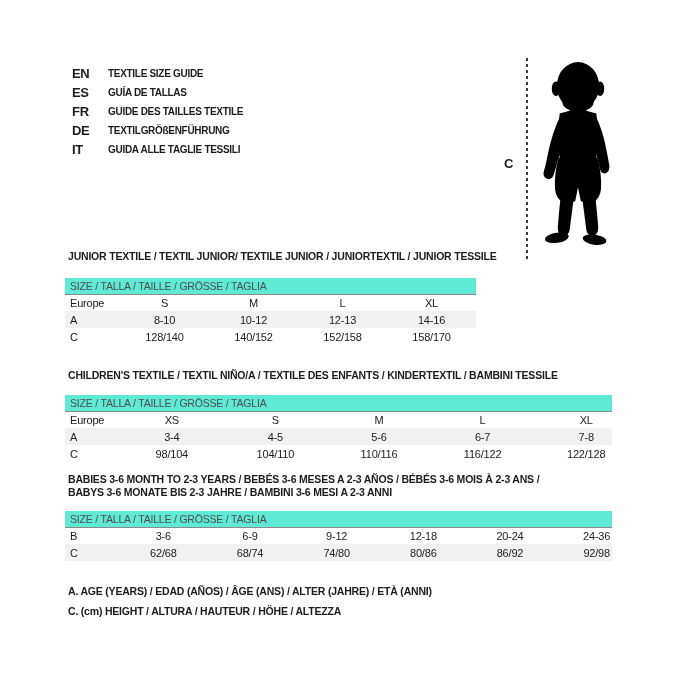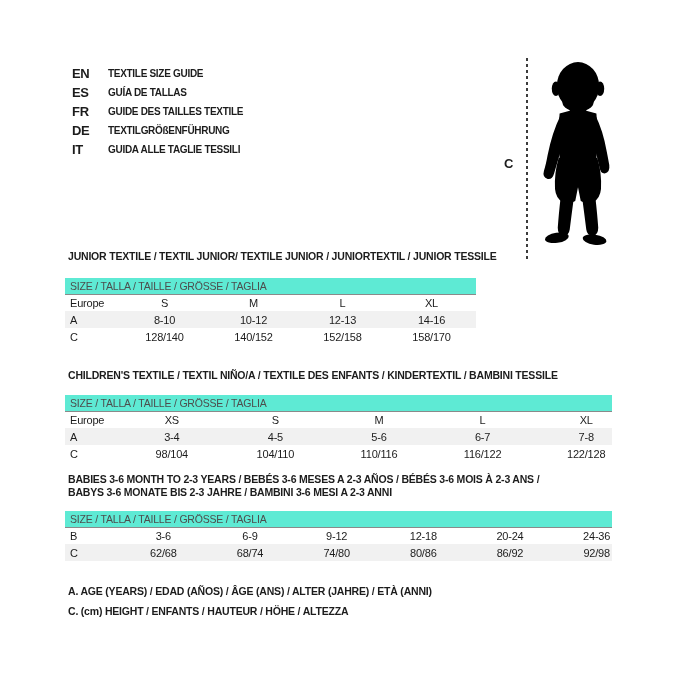--- a/index.html
+++ b/index.html
@@ -239,16 +239,16 @@
         <td>80/86</td>
         <td>86/92</td>
         <td>92/98</td>
       </tr>
     </tbody>
       </table>
   </div>
 
   <div class="legend">
     <div class="legend-line">A. AGE (YEARS) / EDAD (AÑOS) / ÂGE (ANS) / ALTER (JAHRE) / ETÀ (ANNI)</div>
-    <div class="legend-line">C. (cm) HEIGHT / ENFANTS / HAUTEUR / HÖHE / ALTEZZA</div>
+    <div class="legend-line">C. (cm) HEIGHT / ALTURA / HAUTEUR / HÖHE / ALTEZZA</div>
   </div>
 
 </div>
 
 </body></html>

